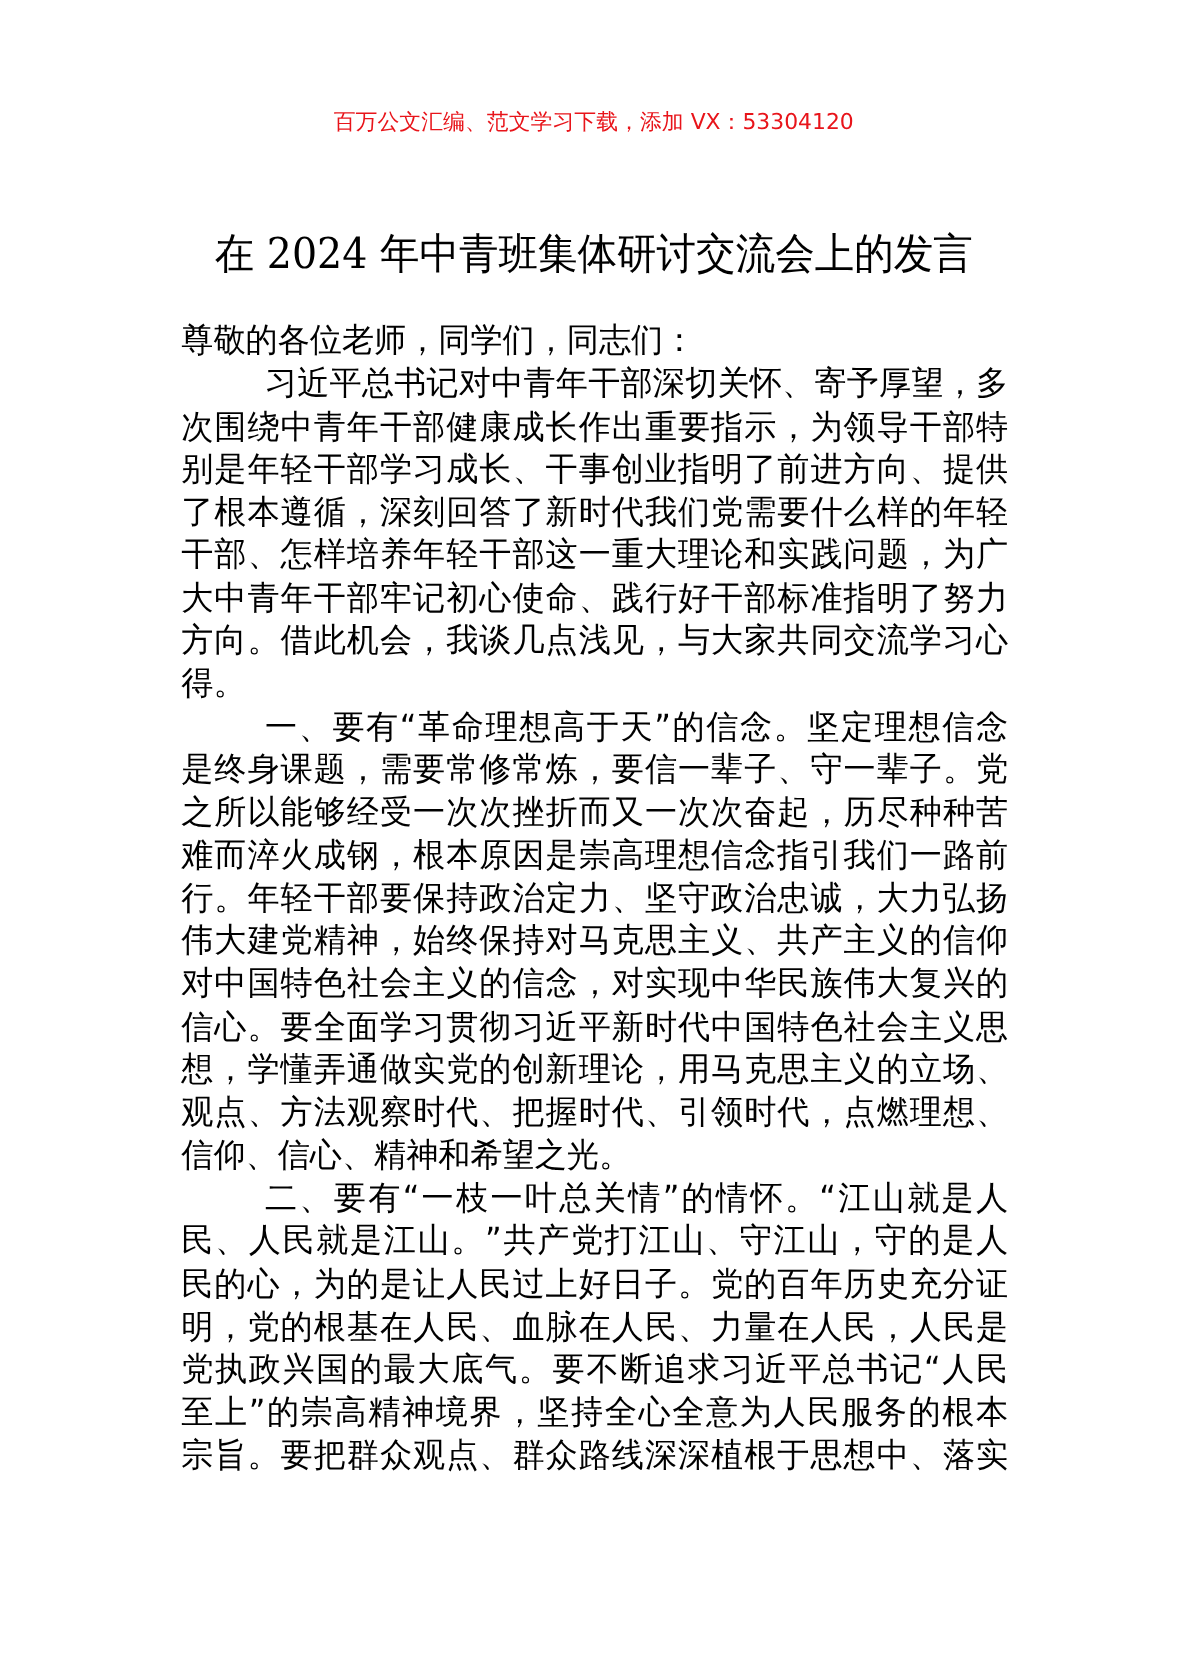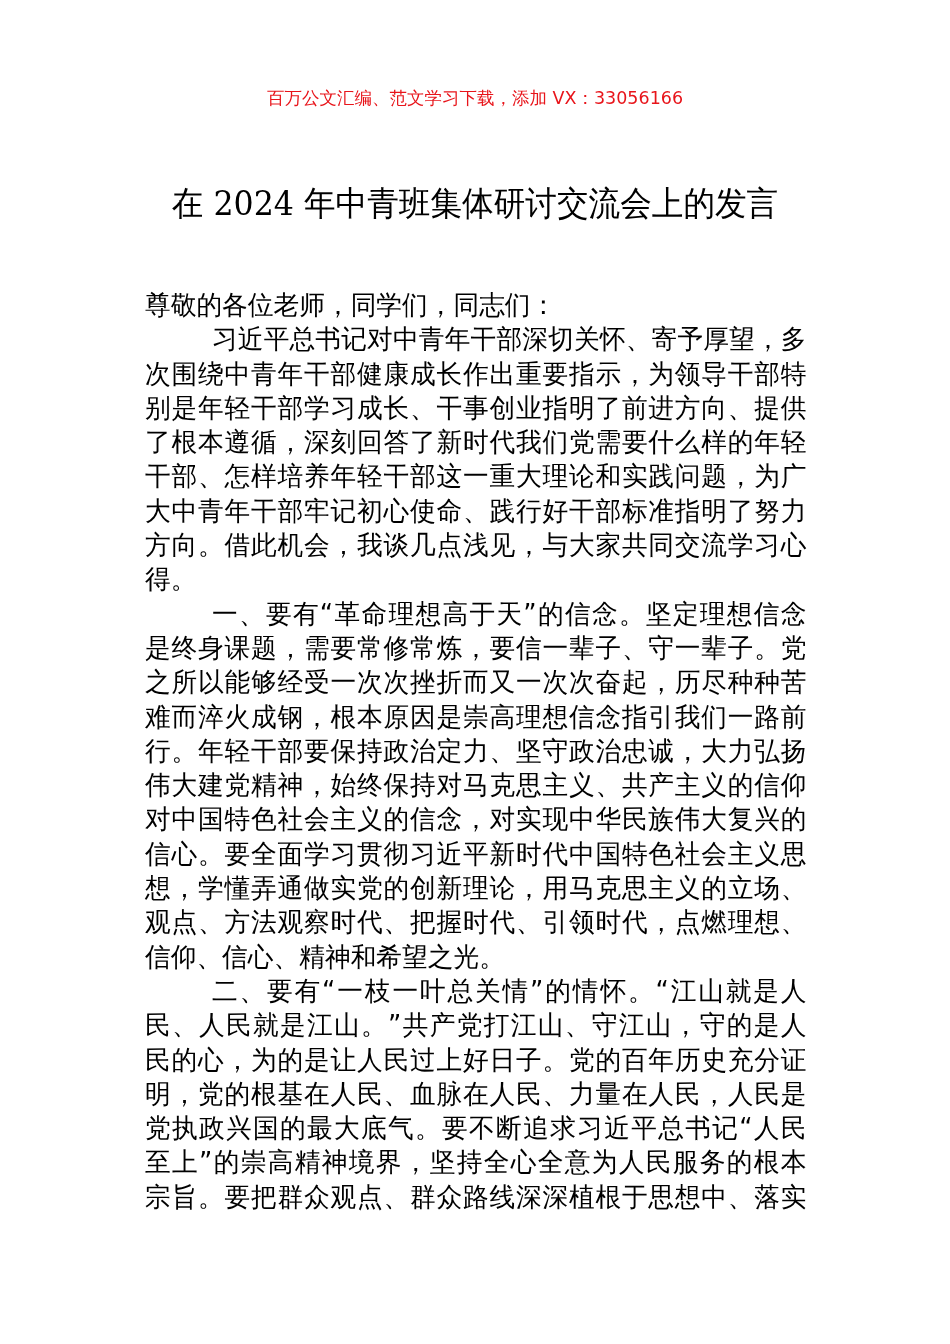--- a/index.html
+++ b/index.html
@@ -37,21 +37,21 @@
       font-family: "DejaVu Serif", serif;
       font-size: 34px;
       line-height: 46px;
       color: #000000;
       white-space: nowrap;
       transform: scaleX(0.93);
       transform-origin: 475px 50%;
     }
     .body {
       position: absolute;
-      top: 288px;
+      top: 256px;
       left: 145px;
       width: 662px;
     }
     .line {
       height: 34.3px;
       line-height: 34.3px;
       font-size: 26.5px;
       white-space: nowrap;
       overflow: visible;
       text-align: justify;
@@ -64,21 +64,21 @@
       text-align-last: left;
     }
     .line.indent {
       padding-left: 69px;
       width: 613px;
     }
   </style>
 </head>
 <body>
 
-<div class="watermark">百万公文汇编、范文学习下载，添加 VX：33056166</div>
+<div class="watermark">百万公文汇编、范文学习下载，添加 VX：53304120</div>
 
 <h1 class="title" style="margin:0;font-weight:normal;">在 2024 年中青班集体研讨交流会上的发言</h1>
 
 <div class="body" id="doc-body">
     <div class="line last">尊敬的各位老师，同学们，同志们：</div>
     <div class="line indent">习近平总书记对中青年干部深切关怀、寄予厚望，多</div>
     <div class="line">次围绕中青年干部健康成长作出重要指示，为领导干部特</div>
     <div class="line">别是年轻干部学习成长、干事创业指明了前进方向、提供</div>
     <div class="line">了根本遵循，深刻回答了新时代我们党需要什么样的年轻</div>
     <div class="line">干部、怎样培养年轻干部这一重大理论和实践问题，为广</div>

